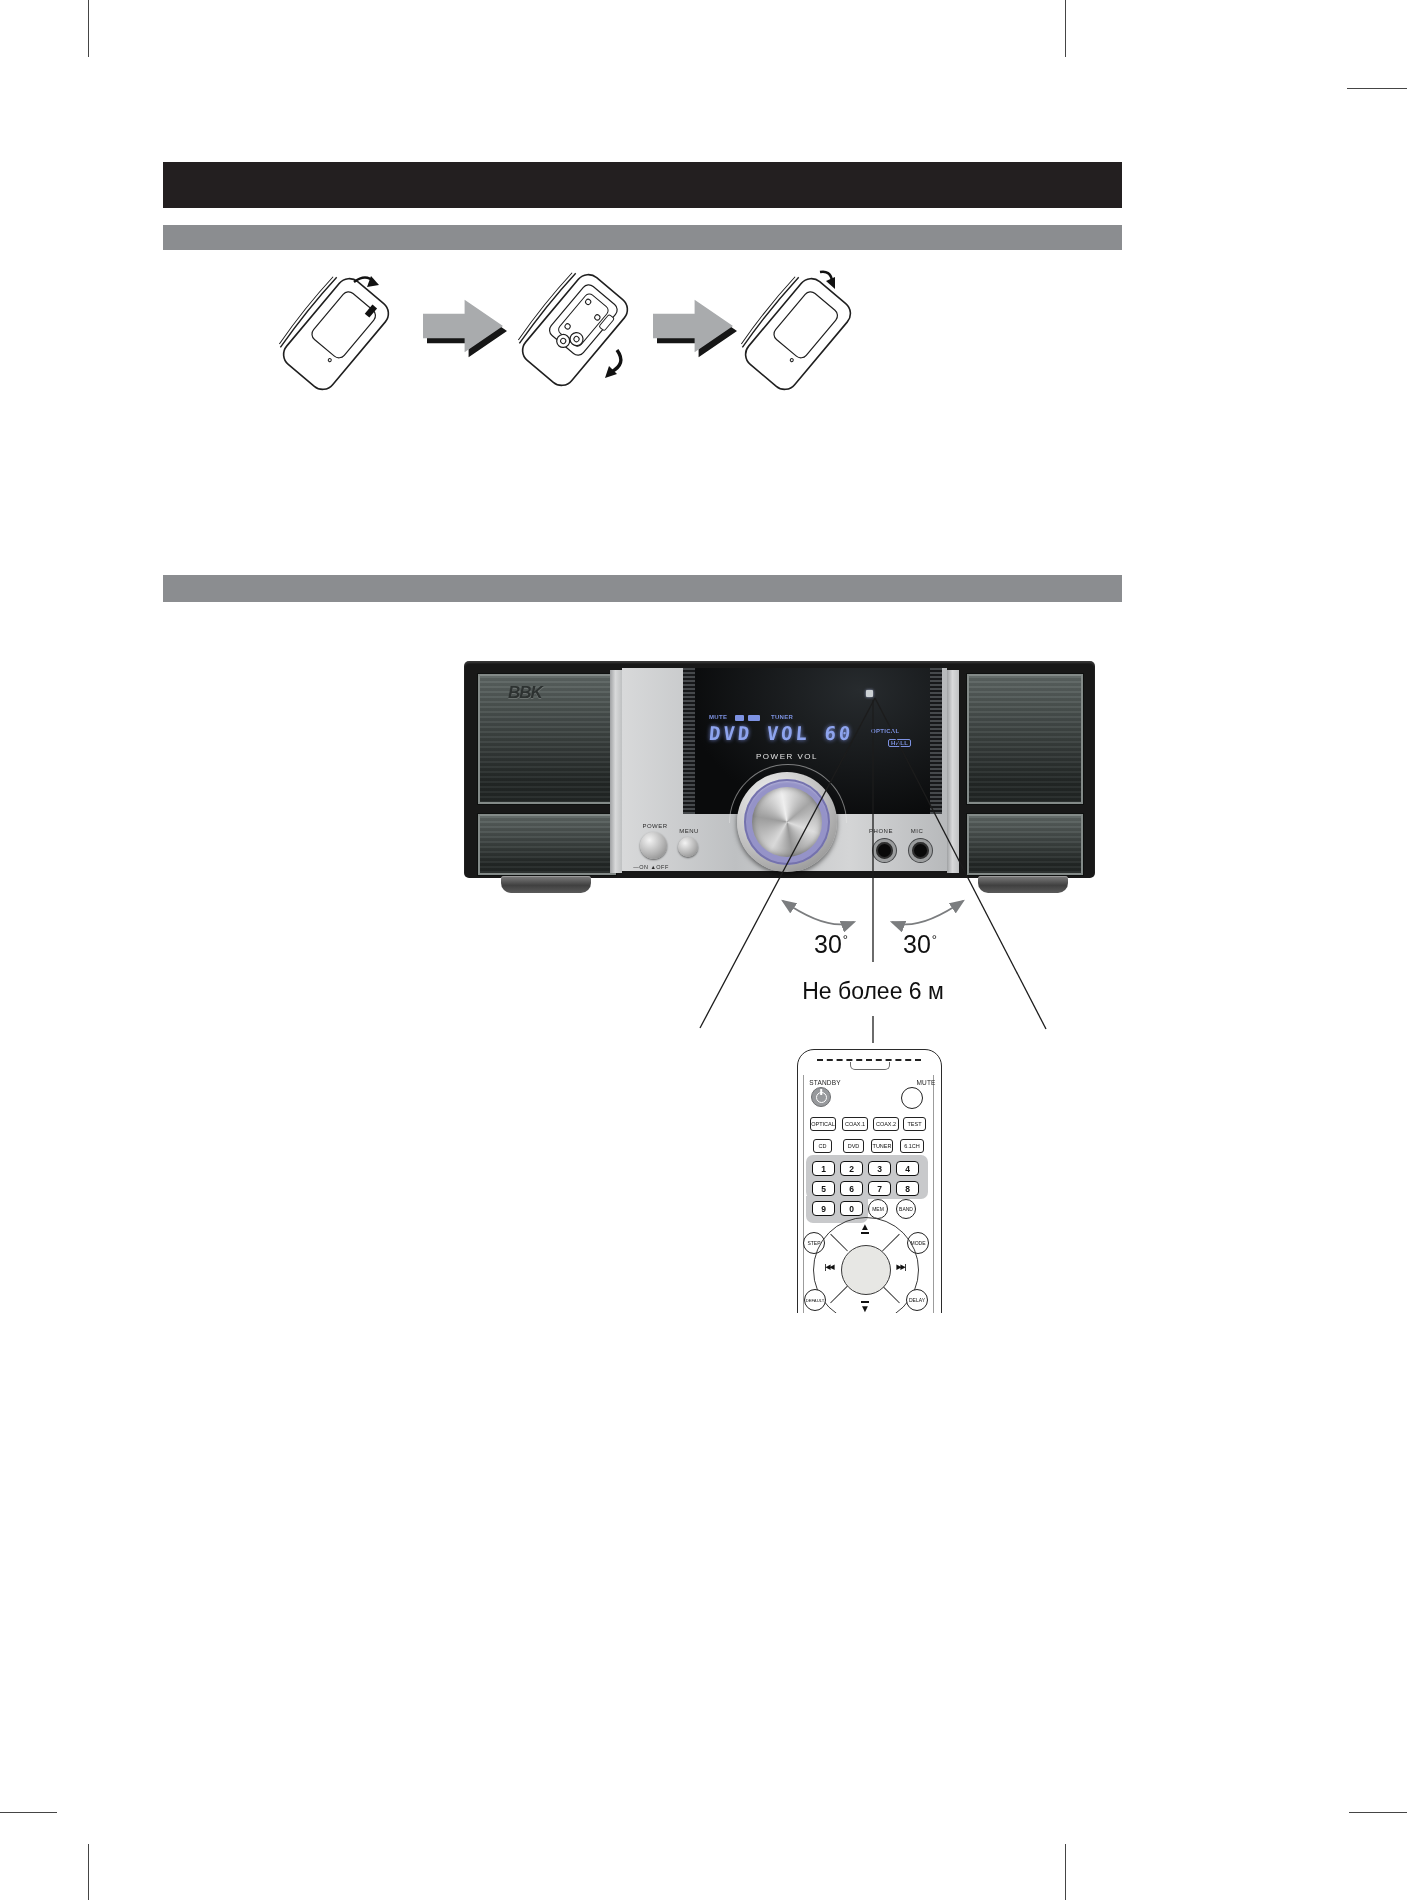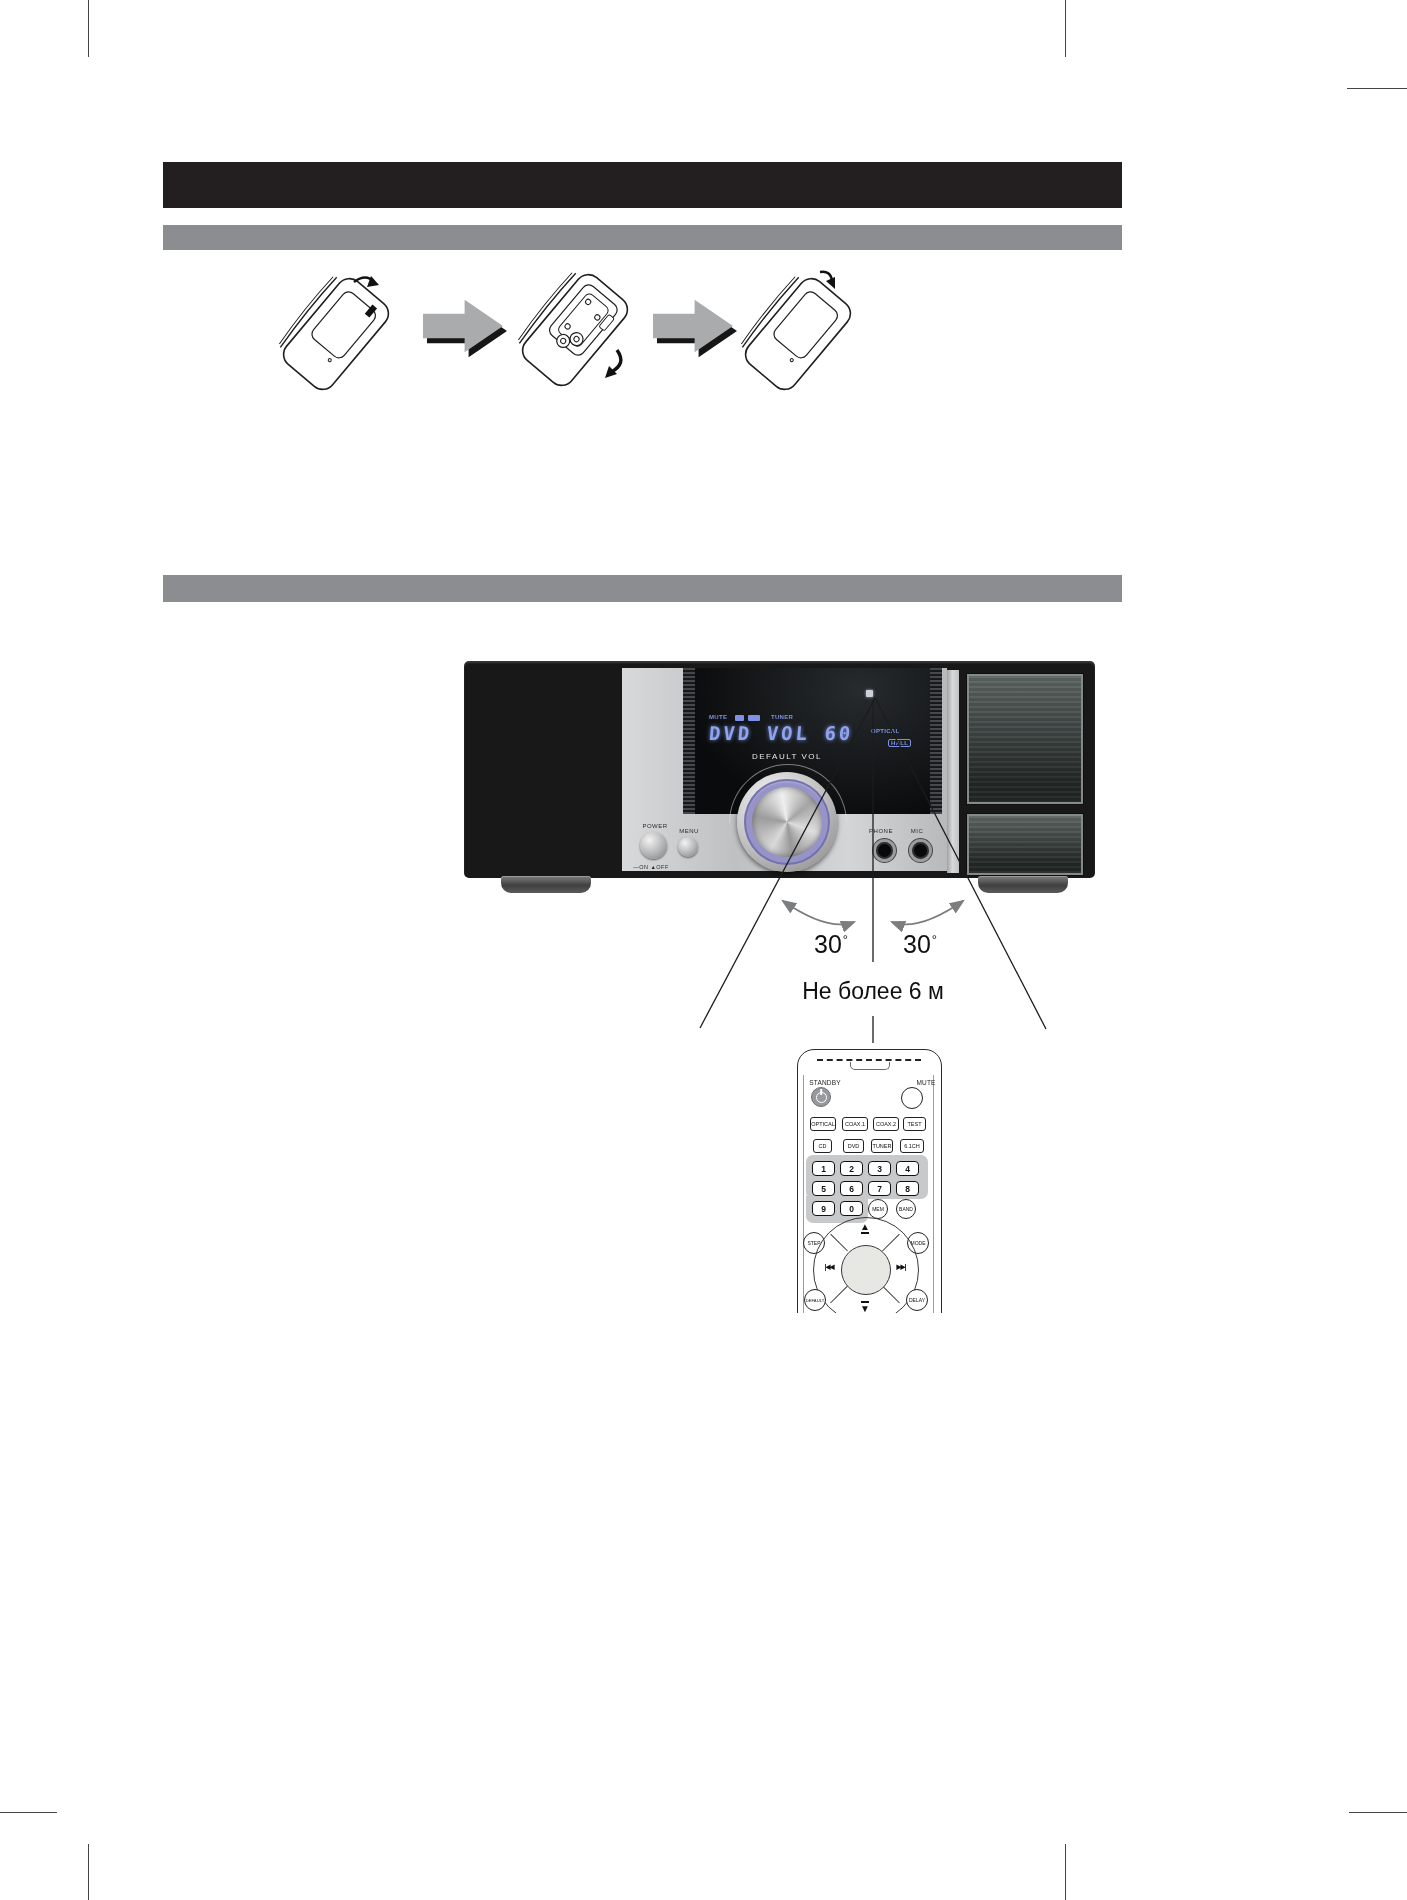--- a/index.html
+++ b/index.html
@@ -199,37 +199,43 @@
       </g>
       <path d="M 88,14 q 10,-2 12,8" stroke="#111" stroke-width="2.4" fill="none"></path>
       <path d="M 103,19 l 0,12 l -9,-8 z" fill="#111"></path>
     </svg>
   </div>
 
   <div class="unit">
     <div class="foot foot-l"></div>
     <div class="foot foot-r"></div>
 
+    <div class="sp sp-left">
+      <div class="sp-panel" style="left:4px;top:4px;width:134px;height:126px;"></div>
+      <div class="sp-panel" style="left:4px;top:144px;width:134px;height:57px;"></div>
+      <div class="sp-strip silver" style="left:136px;"></div>
+      <div class="brand">BBK</div>
+    </div>
 
     <div class="cp">
       <div class="ribbed rb-l"></div>
       <div class="ribbed rb-r"></div>
 
       <div class="display">
         <span class="ind ind-mute">MUTE</span>
         <span class="ind-block ib1"></span>
         <span class="ind-block ib2"></span>
         <span class="ind ind-tuner">TUNER</span>
         <span class="seg">DVD VOL 60</span>
         <span class="ind ind-optical">OPTICAL</span>
         <span class="ind ind-hall">HALL</span>
         <span class="sensor"></span>
       </div>
 
-      <div class="mvol">DEFAULT VOL</div>
+      <div class="mvol">POWER VOL</div>
       <div class="knob-arc"></div>
       <div class="knob">
         <div class="knob-ring"></div>
         <div class="knob-face"></div>
       </div>
 
       <div class="ulabel" style="left:17px;top:155px;width:32px;">POWER</div>
       <div class="sm-knob" style="left:18px;top:164px;width:27px;height:27px;"></div>
       <div class="ulabel" style="left:56px;top:160px;width:22px;">MENU</div>
       <div class="sm-knob" style="left:56px;top:169px;width:20px;height:20px;"></div>

